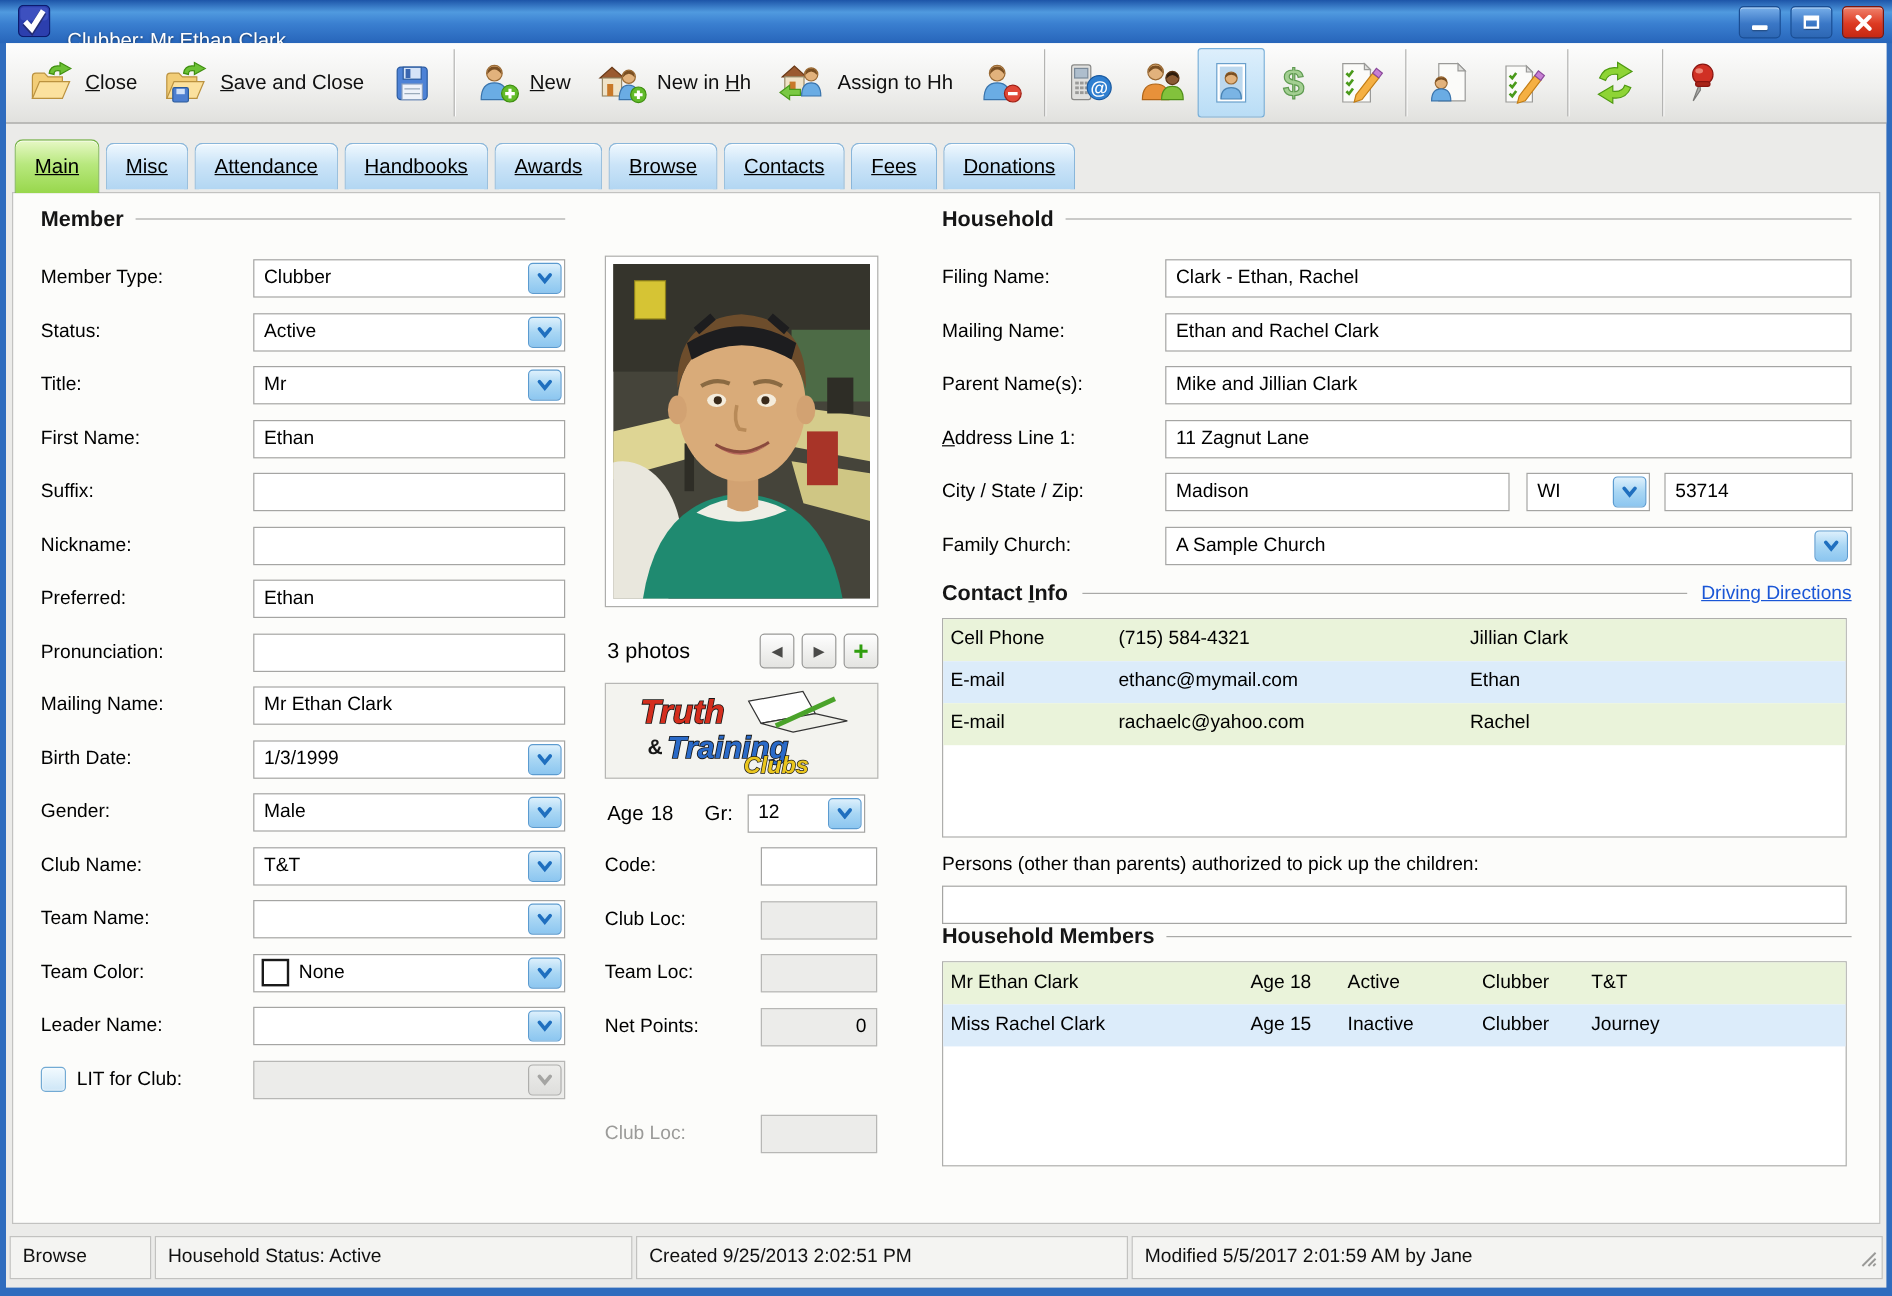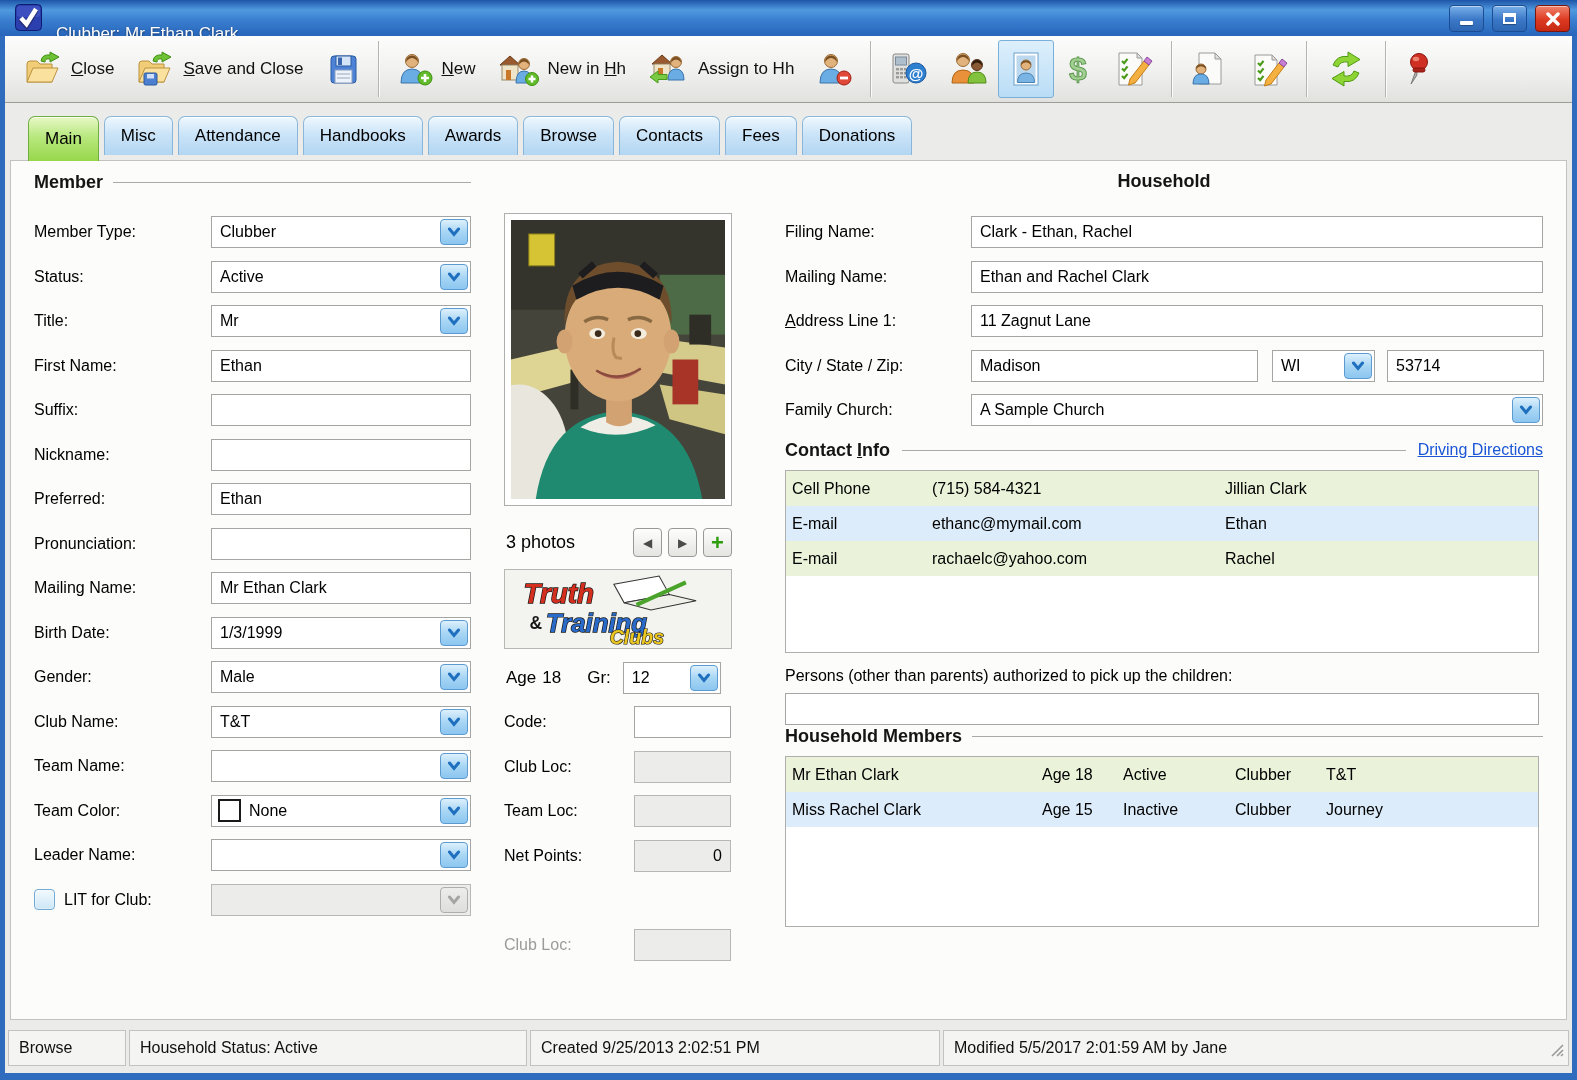--- a/index.html
+++ b/index.html
@@ -26,21 +26,21 @@
   
   .toolbar { position:absolute; top:0; left:0; right:0; height:67px; display:flex; align-items:center; padding:0 8px;
     background:linear-gradient(#fdfdfd, #f0f0ee 55%, #e1e1de); border-bottom:1px solid #9c9c9a; }
   .tbtn { display:flex; align-items:center; gap:9px; height:58px; padding:0 10px; border:1px solid transparent;
     background:transparent; font-family:inherit; font-size:17px; color:#101010; border-radius:3px; }
   .tbtn.selected { background:linear-gradient(#ddeffc,#b9ddf6); border-color:#78b0da; }
   .tsep { width:1px; height:56px; background:#b4b4b2; box-shadow:1px 0 0 #fcfcfc; margin:0 7px; flex:0 0 1px; }
   .u { text-decoration:underline; }
 
   
-  .tabstrip { position:absolute; top:80px; left:23px; height:45px; display:flex; align-items:flex-start; gap:5px; z-index:6; }
+  .tabstrip { position:absolute; top:80px; left:7px; height:45px; display:flex; align-items:center; gap:5px; z-index:6;text-decoration:underline; }
   .tab { height:39px; padding:0 16px; display:flex; align-items:center; font-size:17px; color:#000;
     background:linear-gradient(#eff8fe, #cbe4f8 45%, #b2d6f2); border:1px solid #89b6da; border-bottom:none;
     border-radius:7px 7px 0 0; box-shadow:inset 0 1px 0 rgba(255,255,255,.8); }
   .tab.active { height:45px; background:linear-gradient(#e7f8c6, #b8e87e 45%, #98d74c); border-color:#70ae40; }
 
   
   .panel { position:absolute; top:124px; left:5px; right:5px; bottom:53px; background:#fcfcfa; border:1px solid #c2c2c0; }
 
   .sec-head { display:flex; align-items:center; height:22px; }
   .sec-title { font-size:18px; font-weight:bold; color:#151515; white-space:nowrap; }
@@ -65,33 +65,33 @@
   .combo.disabled .dd { border-color:#aeaeac; background:linear-gradient(#ededeb,#dededc); }
   .swatch { width:23px; height:23px; background:#fff; border:2px solid #1a1a1a; margin-left:6px; flex:0 0 23px; }
   .checkbox { width:21px; height:21px; border:1px solid #72aad4; border-radius:4px;
     background:linear-gradient(#f2fafe,#cde6f7); flex:0 0 21px; margin-right:9px; box-shadow:inset 0 0 2px #fff; }
 
   
   .member-col { position:absolute; left:23px; top:10px; width:437px; }
   .member-col .sec-head { margin-bottom:23px; }
   .photo-col { position:absolute; left:493px; top:52px; width:228px; }
   .hh-col { position:absolute; left:774px; top:10px; width:758px; }
-  .hh-col .sec-head { margin-bottom:23px;flex-direction:column; }
+  .hh-col .sec-head { margin-bottom:23px; }
 
   .photo-frame { width:228px; height:293px; border:1px solid #aeaeac; background:#fff; padding:6px; }
   .photo-img { width:100%; height:100%; display:block; }
   .photos-row { margin-top:22px; display:flex; align-items:center; height:29px; }
   .photos-count { font-size:18px; margin-left:2px; }
   .navbtn { width:29px; height:29px; margin-left:6px; border:1px solid #989896; border-radius:4px;
     background:linear-gradient(#fefefe,#e4e4e1); display:flex; align-items:center; justify-content:center;
     font-size:12px; color:#4a4a48; font-family:inherit; }
   .navbtn.add { color:#2f9e0e; font-size:22px; font-weight:bold; line-height:1; }
   .photos-spacer { flex:1; }
   .logo-box { margin-top:12px; width:228px; height:80px; border:1px solid #b7b7b5; background:#f3f3ef;
-    display:flex; align-items:center; justify-content:center; }
+    display:flex; align-items:center; justify-content:flex-end; }
   .lg-red  { font:italic bold 27px "Liberation Sans", sans-serif; fill:#d42e1e; stroke:#171717; stroke-width:1.4px; paint-order:stroke; }
   .lg-blue { font:italic bold 25px "Liberation Sans", sans-serif; fill:#2a6ac8; stroke:#171717; stroke-width:1.4px; paint-order:stroke; }
   .lg-yellow { font:italic bold 19px "Liberation Sans", sans-serif; fill:#eac61e; stroke:#171717; stroke-width:1.2px; paint-order:stroke; }
   .lg-amp  { font:bold 17px "Liberation Sans", sans-serif; fill:#171717; }
 
   .stat-row { display:flex; align-items:center; height:32px; margin-bottom:12.5px; }
   .stat-row.age-row { margin-top:12.5px; }
   .age-label { font-size:17px; margin-left:2px; }
   .age-val { font-size:17px; margin-left:6px; }
   .gr-label { font-size:17px; margin-left:26px; }
@@ -599,20 +599,24 @@
 
         <div class="frow">
           <label>Filing Name:</label>
           <input class="tbox" value="Clark - Ethan, Rachel" style="">
         </div>
         <div class="frow">
           <label>Mailing Name:</label>
           <input class="tbox" value="Ethan and Rachel Clark" style="">
         </div>
         <div class="frow">
+          <label>Parent Name(s):</label>
+          <input class="tbox" value="Mike and Jillian Clark" style="">
+        </div>
+        <div class="frow">
           <label><span class="u">A</span><span>ddress Line 1:</span></label>
           <input class="tbox" value="11 Zagnut Lane" style="">
         </div>
         <div class="frow">
           <label>City / State / Zip:</label>
           <input class="tbox csz-city" value="Madison" style="">
           <div class="combo csz-state">
             <span class="val">WI</span>
             <button class="dd">
                 <svg width="14" height="10">

